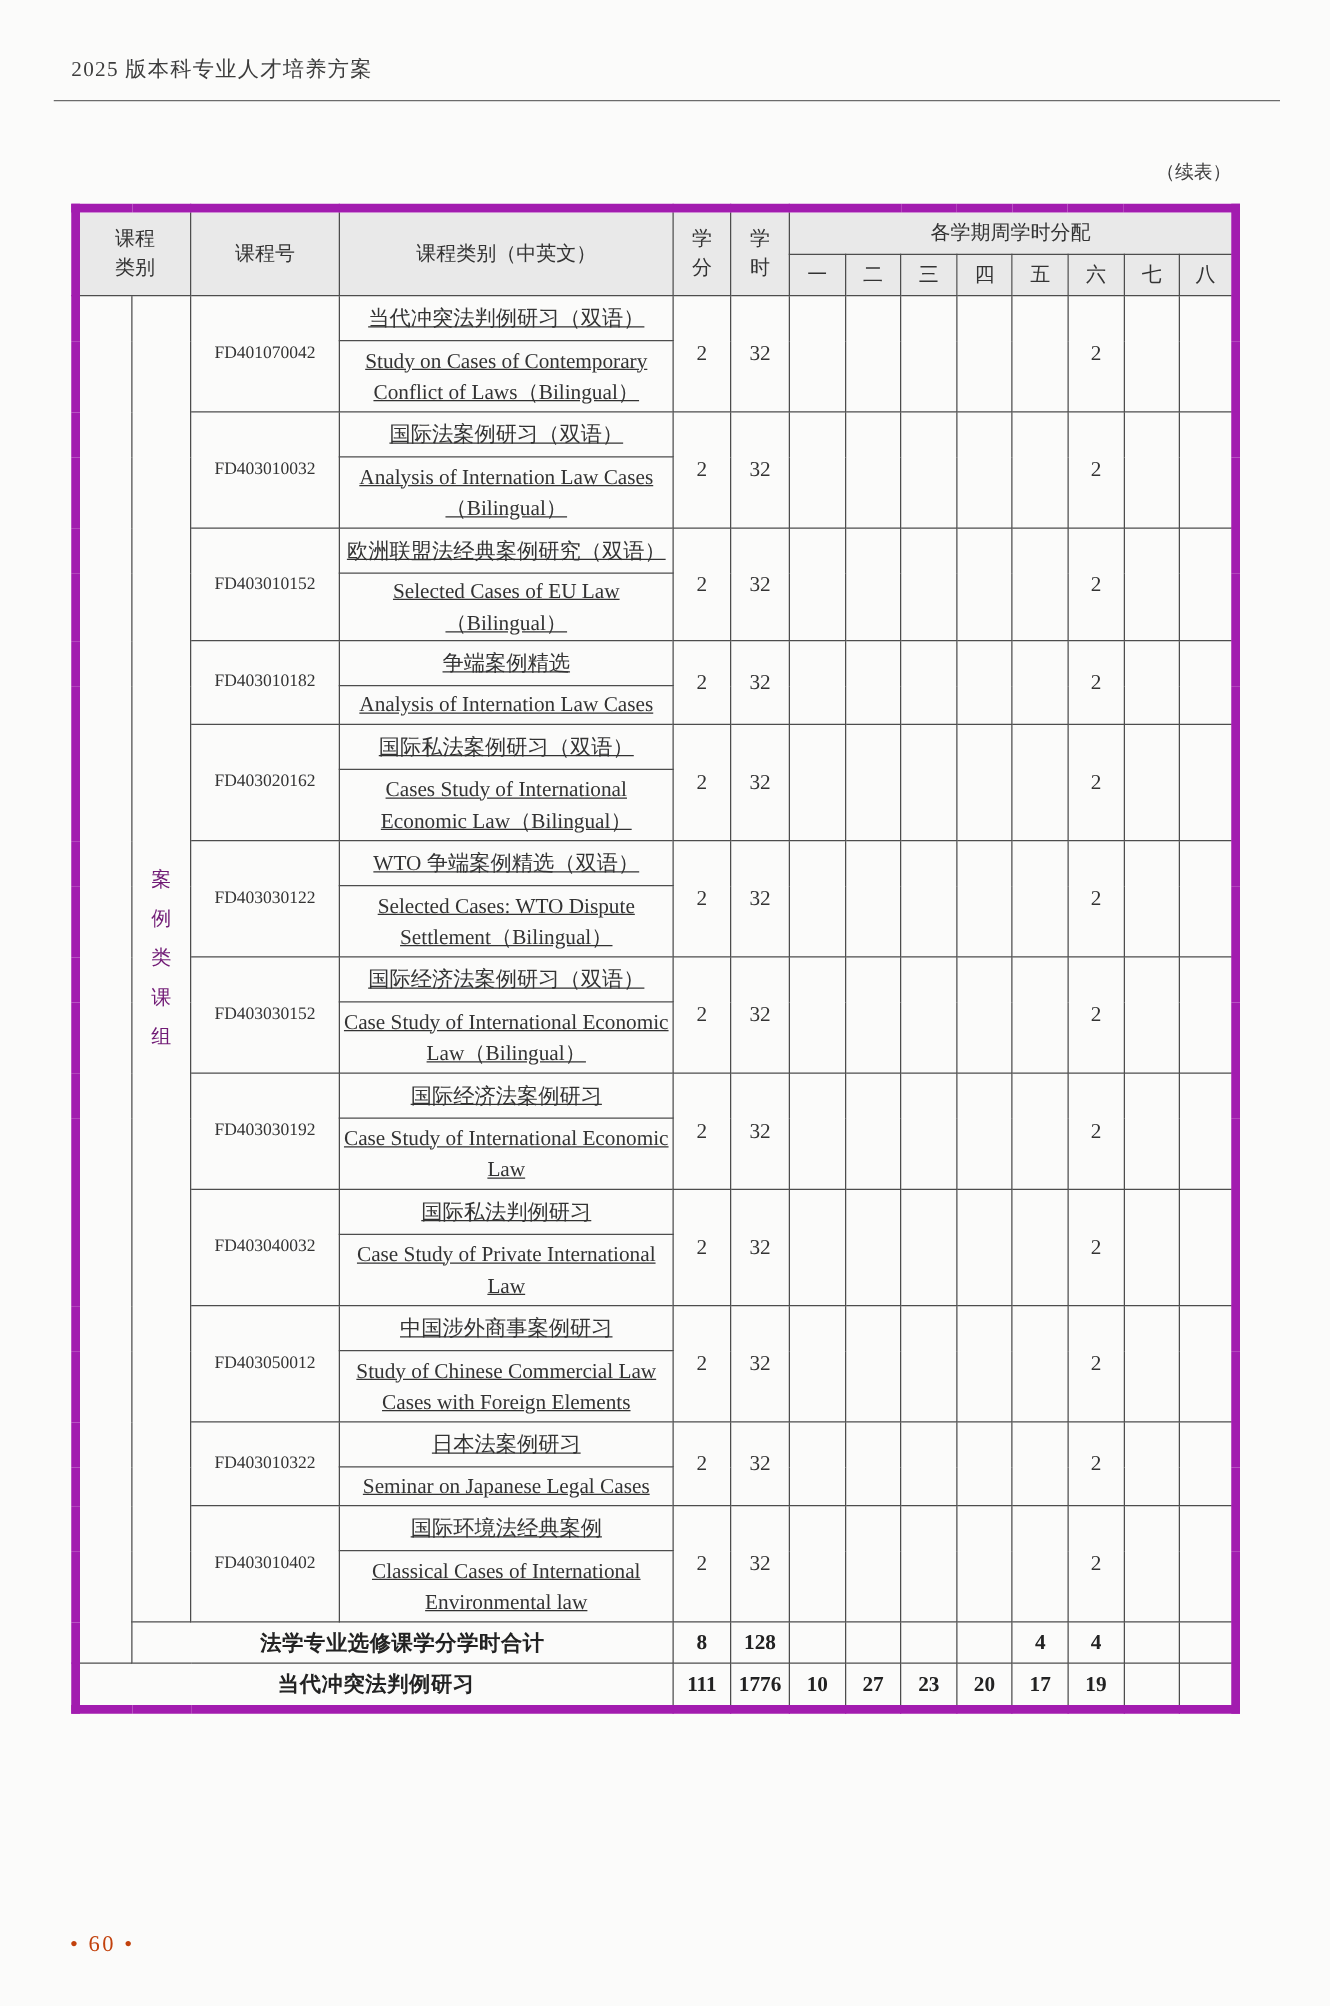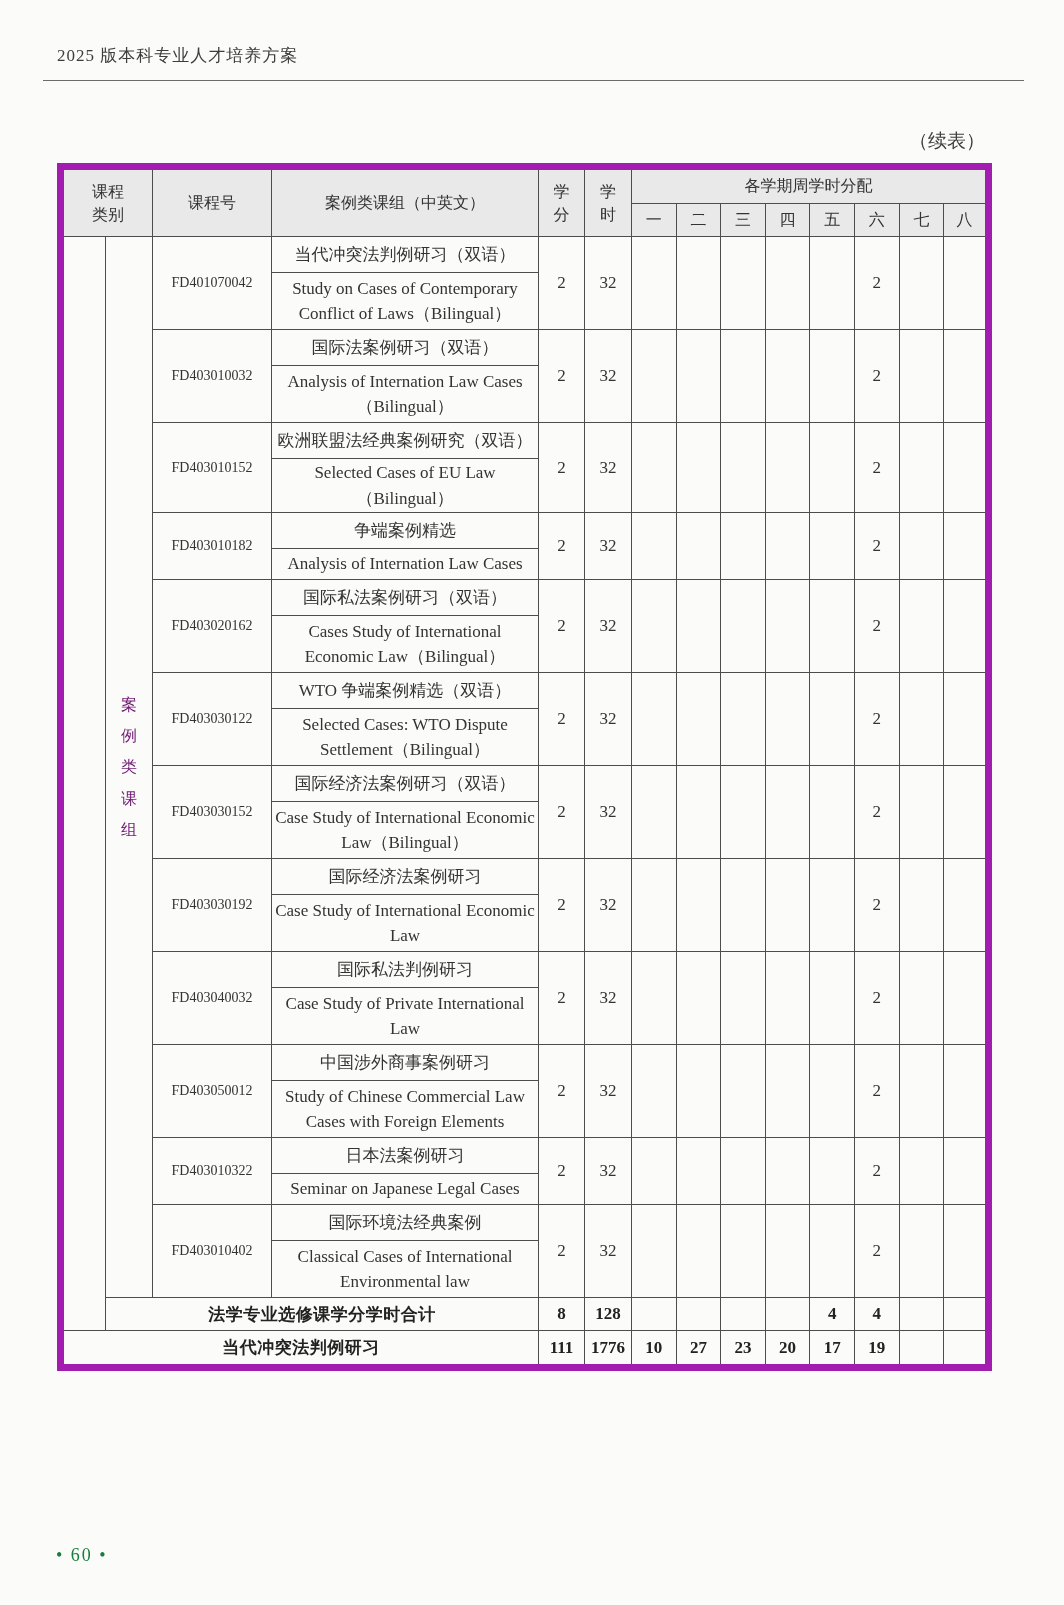--- a/index.html
+++ b/index.html
@@ -16,21 +16,21 @@
   .doc-header{
     position:absolute;left:57px;top:44px;
     font-size:17px;color:#3d3d3d;letter-spacing:1px;
   }
   .doc-rule{
     position:absolute;left:43px;right:40px;top:80px;
     border-top:1.6px solid #6b6b6b;height:0;
   }
   .cont-note{
     position:absolute;right:79px;top:128px;
-    font-size:19px;color:#3d3d3d;
+    font-size:15px;color:#3d3d3d;
   }
   table.sched{
     position:absolute;left:57px;top:163px;
     width:928px;
     border-collapse:collapse;table-layout:fixed;
     font-size:17px;
   }
   table.sched td, table.sched th{
     border:1px solid #4d4d4d;
     padding:1px 2px;
@@ -41,32 +41,32 @@
     overflow:hidden;
   }
   table.sched{border:7px solid #a21caf;}
   thead th{background:#e9e9e9;font-size:16px;color:#2f2f2f;}
   tr.hr1{height:37px;}
   tr.hr2{height:33px;}
   
   .w2{display:inline-block;width:2.15em;word-break:break-all;line-height:1.45;}
   .w1{display:inline-block;width:1.1em;word-break:break-all;line-height:1.45;}
   .vert{display:inline-block;width:1.1em;word-break:break-all;line-height:1.95;font-size:16px;color:#701a75;}
-  td.namecell{text-align:left;padding:3px 8px 3px 11px;line-height:1.5;}
+  td.namecell{text-align:left;padding:3px 8px 3px 11px;line-height:1.5;text-decoration:underline;}
   td.codecell{font-size:14px;}
   tr.cnrow{height:36px;}
   tr.enrow2{height:57px;}
   tr.enrow1{height:31px;}
   tr.sumrow1{height:33px;}
   tr.sumrow2{height:37px;}
   tr.sumrow1 td, tr.sumrow2 td{font-weight:bold;color:#222;}
   tr.sumrow1 td.sumlabel, tr.sumrow2 td.sumlabel{font-size:17px;letter-spacing:.5px;}
   .page-num{
     position:absolute;left:56px;top:1545px;
-    font-size:18px;color:#15803d;letter-spacing:2px;
+    font-size:18px;color:#c2410c;letter-spacing:2px;
   }
 </style>
 </head>
 <body>
 
 <div class="page">
   <div class="doc-header">2025 版本科专业人才培养方案</div>
   <div class="doc-rule"></div>
   <div class="cont-note">（续表）</div>
 
@@ -84,21 +84,21 @@
         <col style="width:44.6px">
       <col style="width:44.6px">
         <col style="width:44.6px">
         <col style="width:44.6px">
         <col style="width:44.6px">
     </colgroup>
     <thead>
       <tr class="hr1">
         <th colspan="2" rowspan="2"><span class="w2">课程类别</span></th>
         <th rowspan="2">课程号</th>
-        <th rowspan="2">案例类课组（中英文）</th>
+        <th rowspan="2">课程类别（中英文）</th>
         <th rowspan="2"><span class="w1">学分</span></th>
         <th rowspan="2"><span class="w1">学时</span></th>
         <th colspan="8">各学期周学时分配</th>
       </tr>
       <tr class="hr2">
         <th>一</th>
         <th>二</th>
         <th>三</th>
         <th>四</th>
         <th>五</th>

